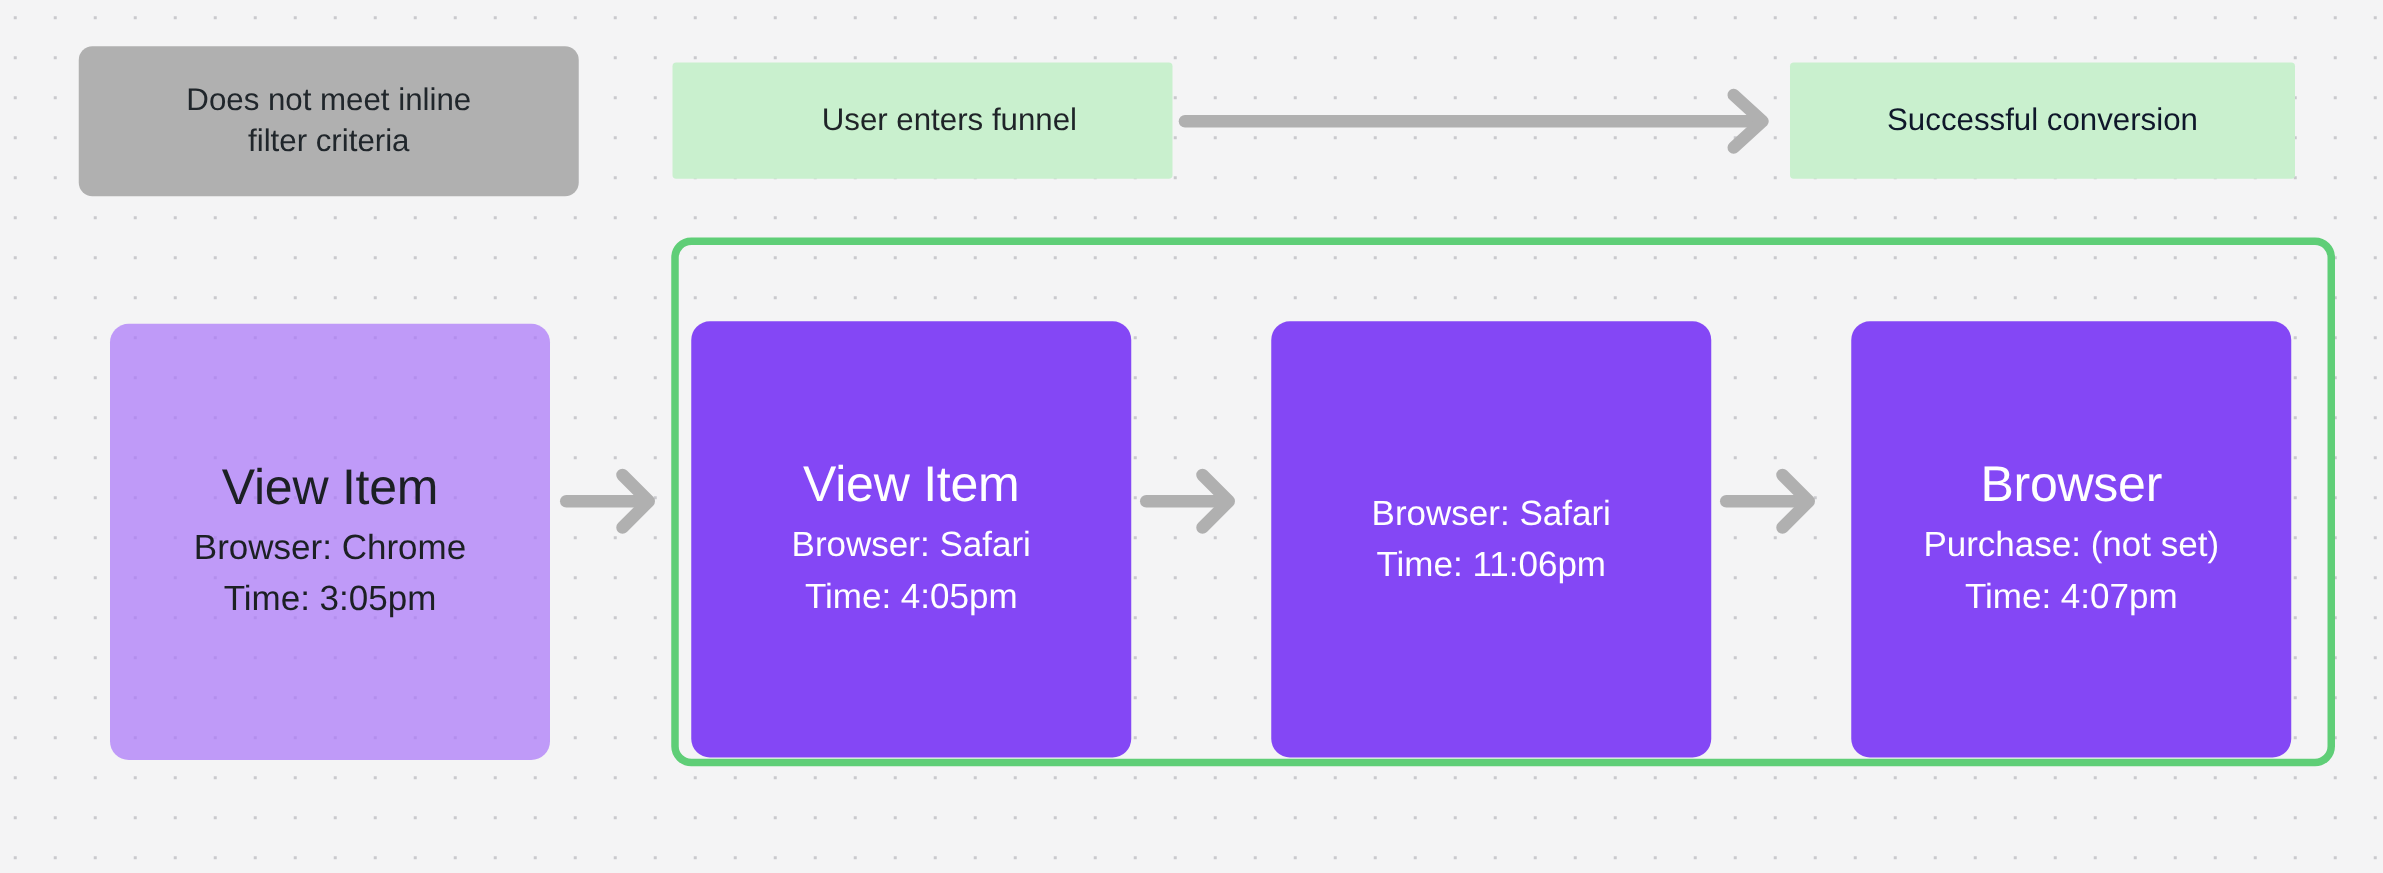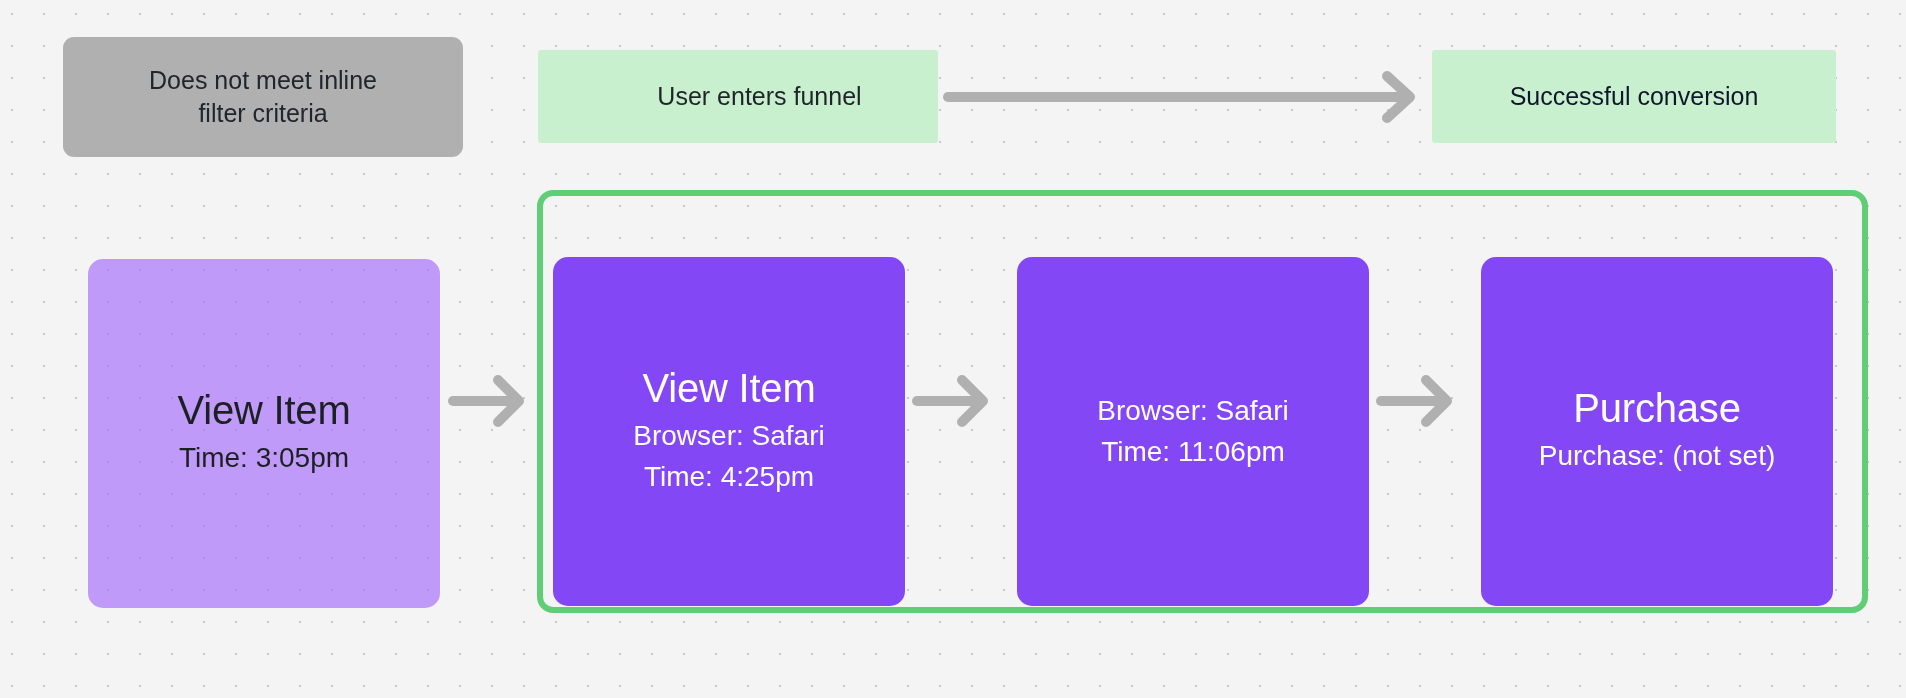--- a/index.html
+++ b/index.html
@@ -165,36 +165,37 @@
       <path d="M443 4 L466 25 L443 46" stroke="#b0b0b0" stroke-width="10" stroke-linecap="round" stroke-linejoin="round" fill="none"></path>
     </svg>
   </div>
 
   <div class="legend-box legend-success">
     <span>Successful conversion</span>
   </div>
 
   <div class="event-card excluded">
     <div class="card-title">View Item</div>
+    <div class="card-line">Browser: Chrome</div>
     <div class="card-line">Time: 3:05pm</div>
   </div>
 
   <div class="arrow arrow-1">
     <svg width="88" height="52" viewBox="0 0 88 52" fill="none" xmlns="http://www.w3.org/2000/svg">
       <path d="M5 26 H66" stroke="#b0b0b0" stroke-width="10" stroke-linecap="round"></path>
       <path d="M50 5 L71 26 L50 47" stroke="#b0b0b0" stroke-width="10" stroke-linecap="round" stroke-linejoin="round" fill="none"></path>
     </svg>
   </div>
 
   <div id="funnel-container"></div>
 
   <div class="event-card included card-pos-1">
     <div class="card-title">View Item</div>
     <div class="card-line">Browser: Safari</div>
-    <div class="card-line">Time: 4:25pm</div>
+    <div class="card-line">Time: 4:05pm</div>
   </div>
 
   <div class="arrow arrow-2">
     <svg width="88" height="52" viewBox="0 0 88 52" fill="none" xmlns="http://www.w3.org/2000/svg">
       <path d="M5 26 H66" stroke="#b0b0b0" stroke-width="10" stroke-linecap="round"></path>
       <path d="M50 5 L71 26 L50 47" stroke="#b0b0b0" stroke-width="10" stroke-linecap="round" stroke-linejoin="round" fill="none"></path>
     </svg>
   </div>
 
   <div class="event-card included card-pos-2">
@@ -203,17 +204,18 @@
   </div>
 
   <div class="arrow arrow-3">
     <svg width="88" height="52" viewBox="0 0 88 52" fill="none" xmlns="http://www.w3.org/2000/svg">
       <path d="M5 26 H66" stroke="#b0b0b0" stroke-width="10" stroke-linecap="round"></path>
       <path d="M50 5 L71 26 L50 47" stroke="#b0b0b0" stroke-width="10" stroke-linecap="round" stroke-linejoin="round" fill="none"></path>
     </svg>
   </div>
 
   <div class="event-card included card-pos-3">
-    <div class="card-title">Purchase</div>
+    <div class="card-title">Browser</div>
     <div class="card-line">Purchase: (not set)</div>
+    <div class="card-line">Time: 4:07pm</div>
   </div>
 
 </div>
 
 </body></html>

